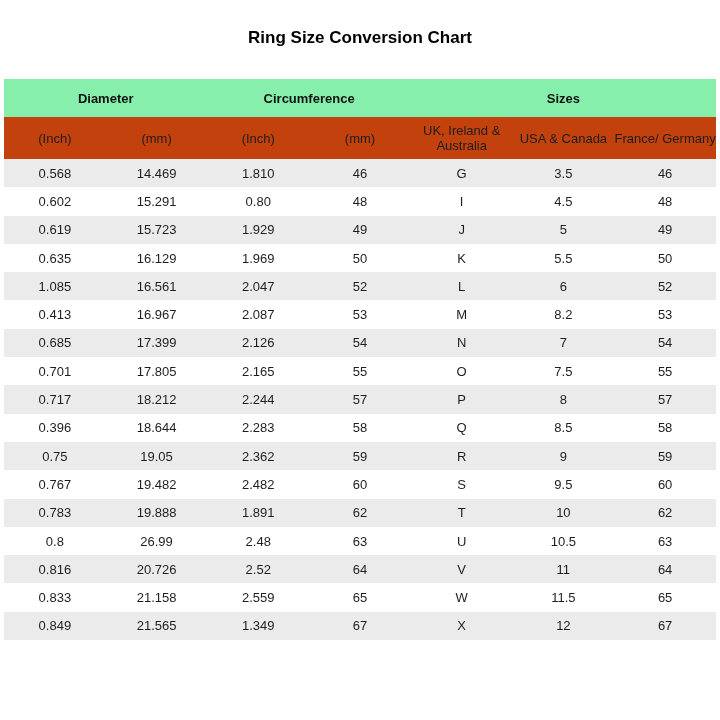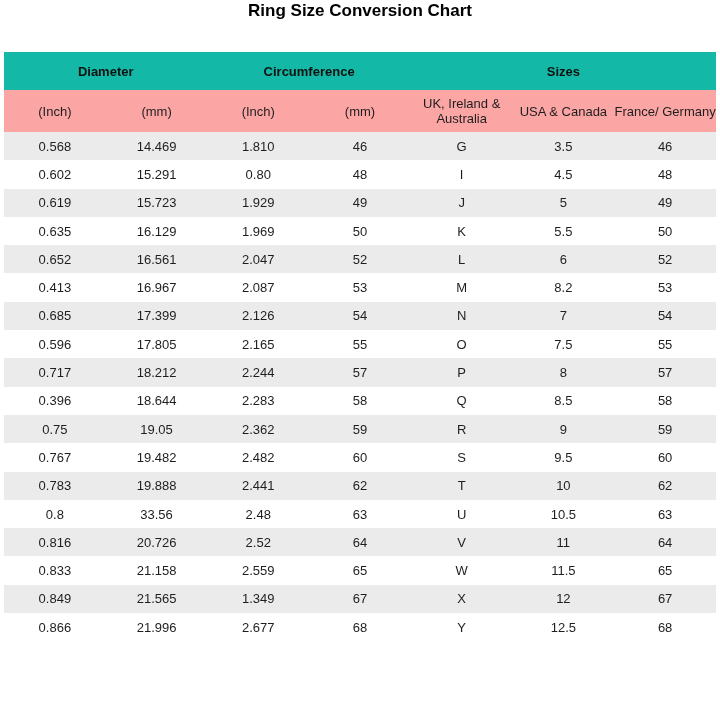--- a/index.html
+++ b/index.html
@@ -6,49 +6,49 @@
     margin: 0;
     padding: 0;
     background: #ffffff;
     width: 720px;
     height: 720px;
     overflow: hidden;
     font-family: "Liberation Sans", "DejaVu Sans", sans-serif;
   }
   .page-title {
     margin: 0;
-    padding-top: 1px;
+    padding-top: 28px;
     height: 20px;
     line-height: 20px;
     text-align: center;
     font-size: 17px;
     font-weight: bold;
     color: #000000;
   }
   table.conversion-table {
     table-layout: fixed;
     border-collapse: collapse;
     width: 712px;
     margin: 31px 4px 0 4px;
   }
   th, td {
     padding: 0;
     text-align: center;
     vertical-align: middle;
     overflow: hidden;
   }
   thead tr.group-row th {
-    background: #14b8a6;
+    background: #86efac;
     height: 38px;
     font-size: 13px;
     font-weight: bold;
     color: #111111;
   }
   thead tr.sub-row th {
-    background: #fca5a5;
+    background: #c2410c;
     height: 42px;
     font-size: 13px;
     font-weight: normal;
     color: #1e1e1e;
     white-space: nowrap;
   }
   thead tr.sub-row th.wrap {
     white-space: normal;
     line-height: 15px;
   }
@@ -126,21 +126,21 @@
       <tr>
         <td>0.635</td>
         <td>16.129</td>
         <td>1.969</td>
         <td>50</td>
         <td>K</td>
         <td>5.5</td>
         <td>50</td>
       </tr>
       <tr>
-        <td>0.652</td>
+        <td>1.085</td>
         <td>16.561</td>
         <td>2.047</td>
         <td>52</td>
         <td>L</td>
         <td>6</td>
         <td>52</td>
       </tr>
       <tr>
         <td>0.413</td>
         <td>16.967</td>
@@ -153,21 +153,21 @@
       <tr>
         <td>0.685</td>
         <td>17.399</td>
         <td>2.126</td>
         <td>54</td>
         <td>N</td>
         <td>7</td>
         <td>54</td>
       </tr>
       <tr>
-        <td>0.596</td>
+        <td>0.701</td>
         <td>17.805</td>
         <td>2.165</td>
         <td>55</td>
         <td>O</td>
         <td>7.5</td>
         <td>55</td>
       </tr>
       <tr>
         <td>0.717</td>
         <td>18.212</td>
@@ -200,29 +200,29 @@
         <td>19.482</td>
         <td>2.482</td>
         <td>60</td>
         <td>S</td>
         <td>9.5</td>
         <td>60</td>
       </tr>
       <tr>
         <td>0.783</td>
         <td>19.888</td>
-        <td>2.441</td>
+        <td>1.891</td>
         <td>62</td>
         <td>T</td>
         <td>10</td>
         <td>62</td>
       </tr>
       <tr>
         <td>0.8</td>
-        <td>33.56</td>
+        <td>26.99</td>
         <td>2.48</td>
         <td>63</td>
         <td>U</td>
         <td>10.5</td>
         <td>63</td>
       </tr>
       <tr>
         <td>0.816</td>
         <td>20.726</td>
         <td>2.52</td>
@@ -242,23 +242,14 @@
       </tr>
       <tr>
         <td>0.849</td>
         <td>21.565</td>
         <td>1.349</td>
         <td>67</td>
         <td>X</td>
         <td>12</td>
         <td>67</td>
       </tr>
-      <tr>
-        <td>0.866</td>
-        <td>21.996</td>
-        <td>2.677</td>
-        <td>68</td>
-        <td>Y</td>
-        <td>12.5</td>
-        <td>68</td>
-      </tr>
     </tbody>
 </table>
 
 </body></html>

